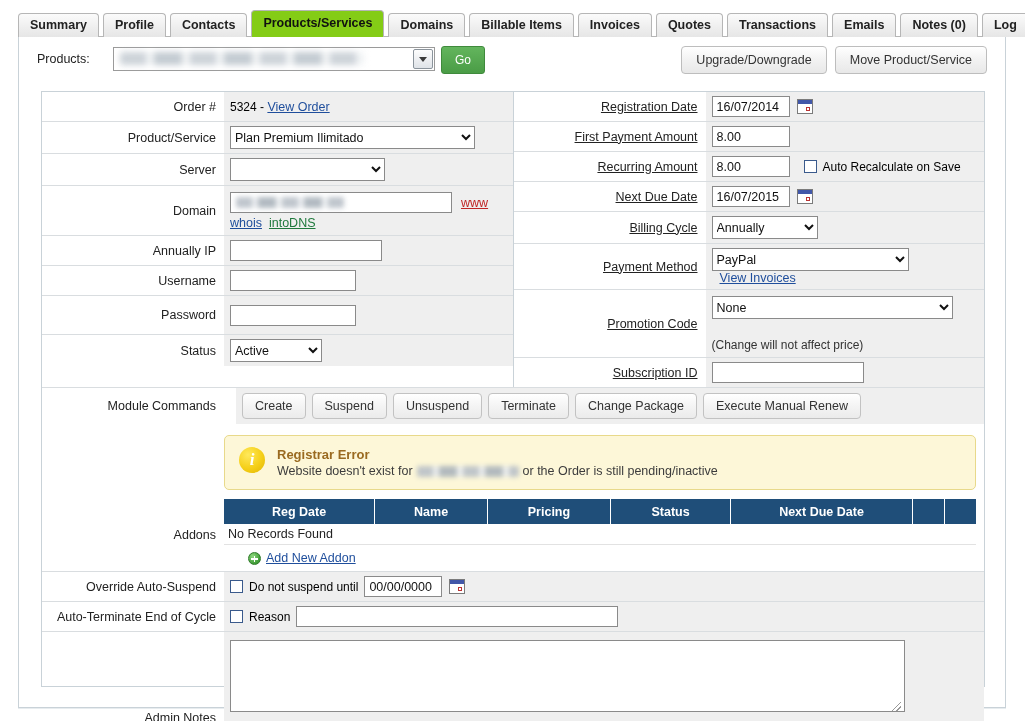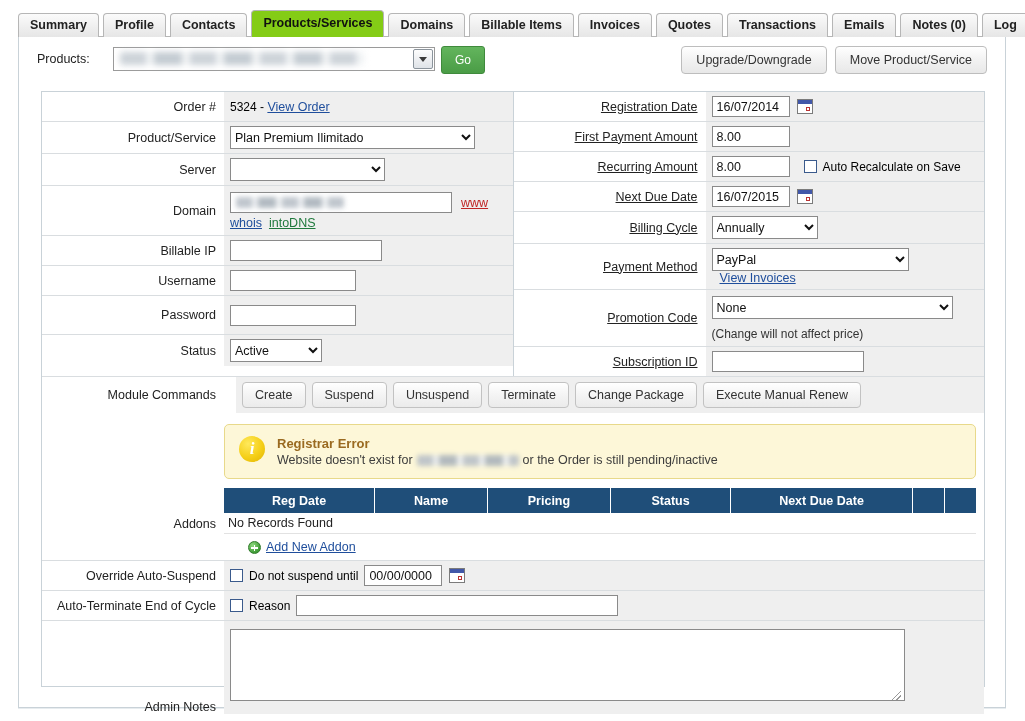--- a/index.html
+++ b/index.html
@@ -276,21 +276,21 @@
               <a class="red" href="#">www</a>
             </div>
             <div style="display:flex;gap:7px;">
               <a class="lnk" href="#">whois</a>
               <a class="grn" href="#">intoDNS</a>
             </div>
           </div>
         </div>
 
         <div class="frow">
-          <div class="fl">Billable IP</div>
+          <div class="fl">Annually IP</div>
           <div class="fv">
             <input class="t" style="width: 152px;" value="">
           </div>
         </div>
 
         <div class="frow">
           <div class="fl">Username</div>
           <div class="fv">
             <input class="t" style="width: 126px;" value="">
           </div>
@@ -364,21 +364,21 @@
           <div class="fv">
             <select class="s" style="width:197px">
               <option>PayPal</option>
             </select>
             <a class="lnk" style="margin-left:8px" href="#">View Invoices</a>
           </div>
         </div>
 
         <div class="frow">
           <div class="fl">Promotion Code</div>
-          <div class="fv" style="flex-direction:column;align-items:flex-start;gap:8px;padding-top:6px;padding-bottom:5px;">
+          <div class="fv" style="flex-direction:column;align-items:flex-start;gap:19px;padding-top:6px;padding-bottom:5px;">
             <select class="s" style="width:241px">
               <option>None</option>
             </select>
             <span style="font-size:12px;color:#333;">(Change will not affect price)</span>
           </div>
         </div>
 
         <div class="frow">
           <div class="fl">Subscription ID</div>
           <div class="fv">

